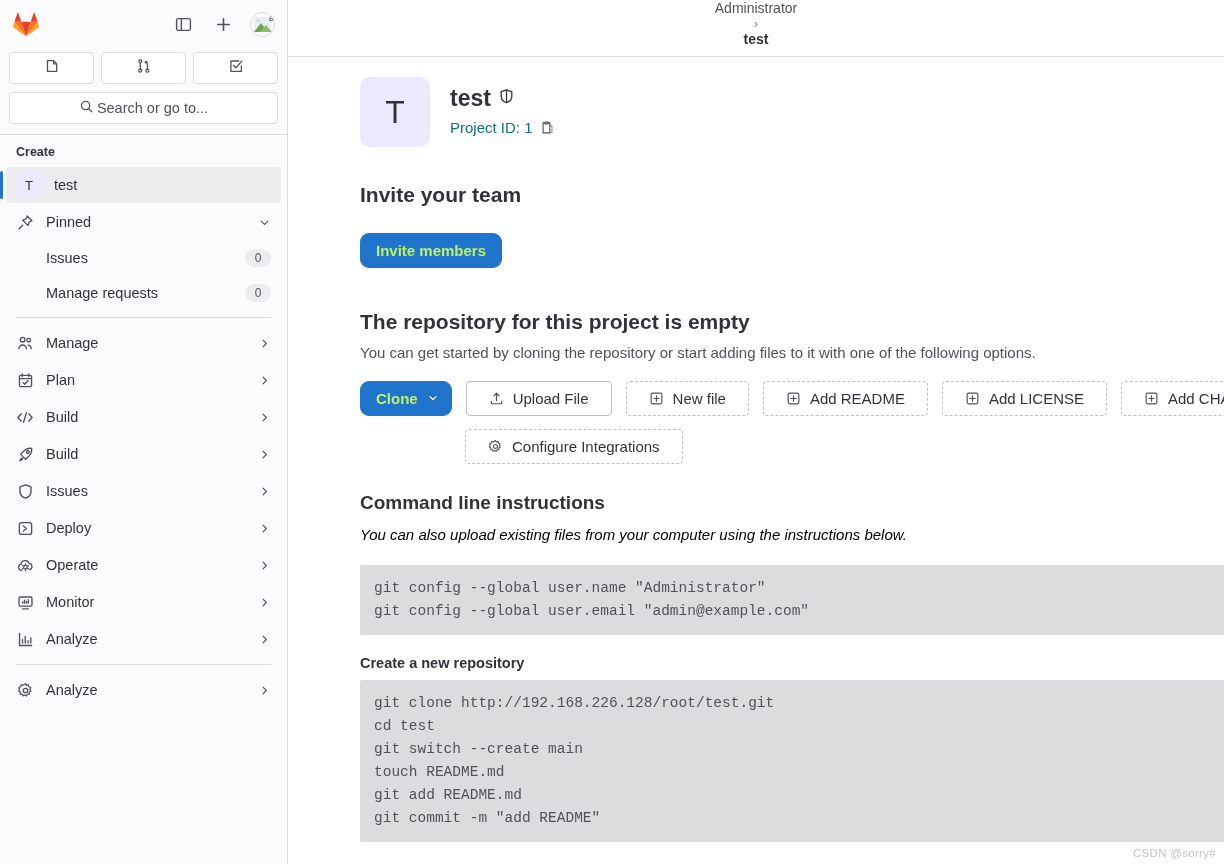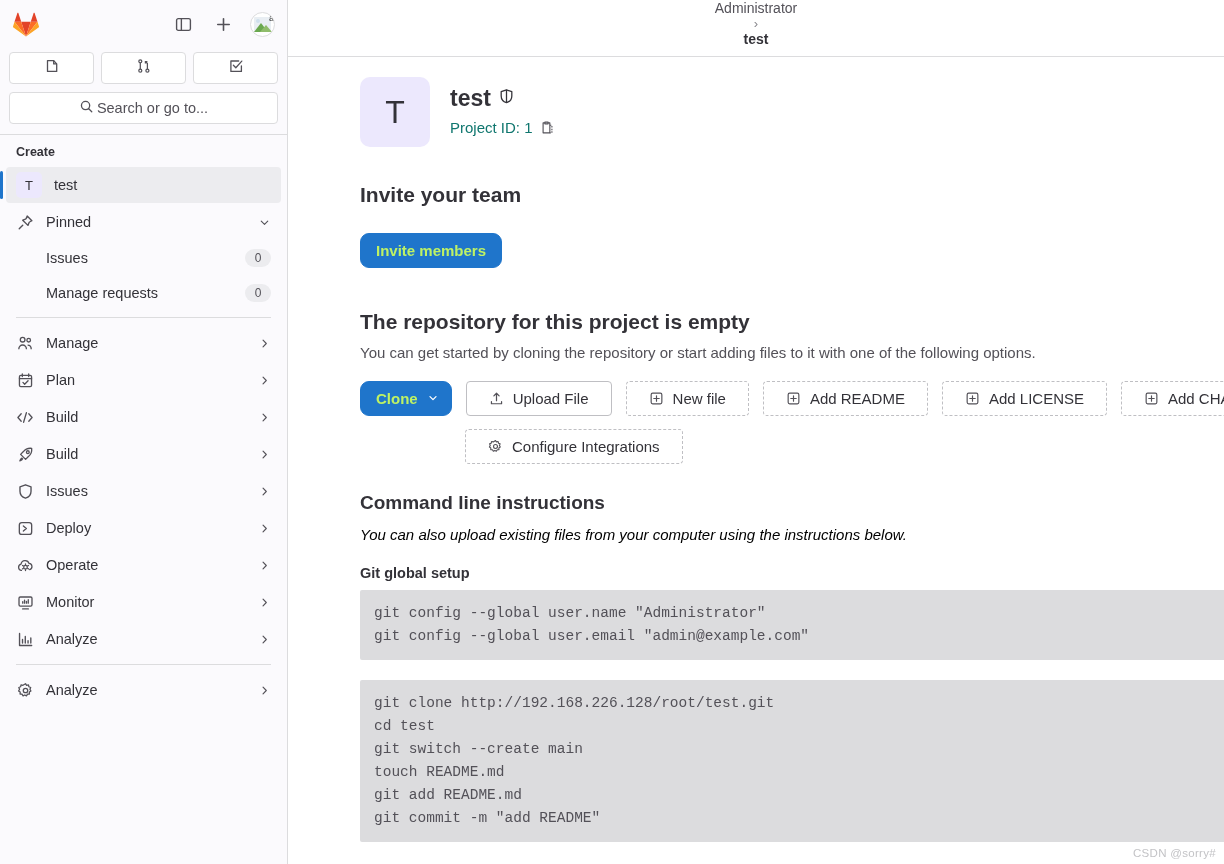--- a/index.html
+++ b/index.html
@@ -571,24 +571,24 @@
             </span>
             <span>Configure Integrations</span>
           </button>
         </div>
       </section>
 
       <section class="cli-sec">
         <h3 class="cli-title">Command line instructions</h3>
         <p class="cli-desc">You can also upload existing files from your computer using the instructions below.</p>
 
-        <h4 class="code-head">Git global setup</h4>
         <pre class="code">git config --global user.name "Administrator"
 git config --global user.email "admin@example.com"</pre>
 
+        <h4 class="code-head">Create a new repository</h4>
         <pre class="code">git clone http://192.168.226.128/root/test.git
 cd test
 git switch --create main
 touch README.md
 git add README.md
 git commit -m "add README"</pre>
       </section>
     </div>
 
     <div class="watermark">CSDN @sorry#</div>

